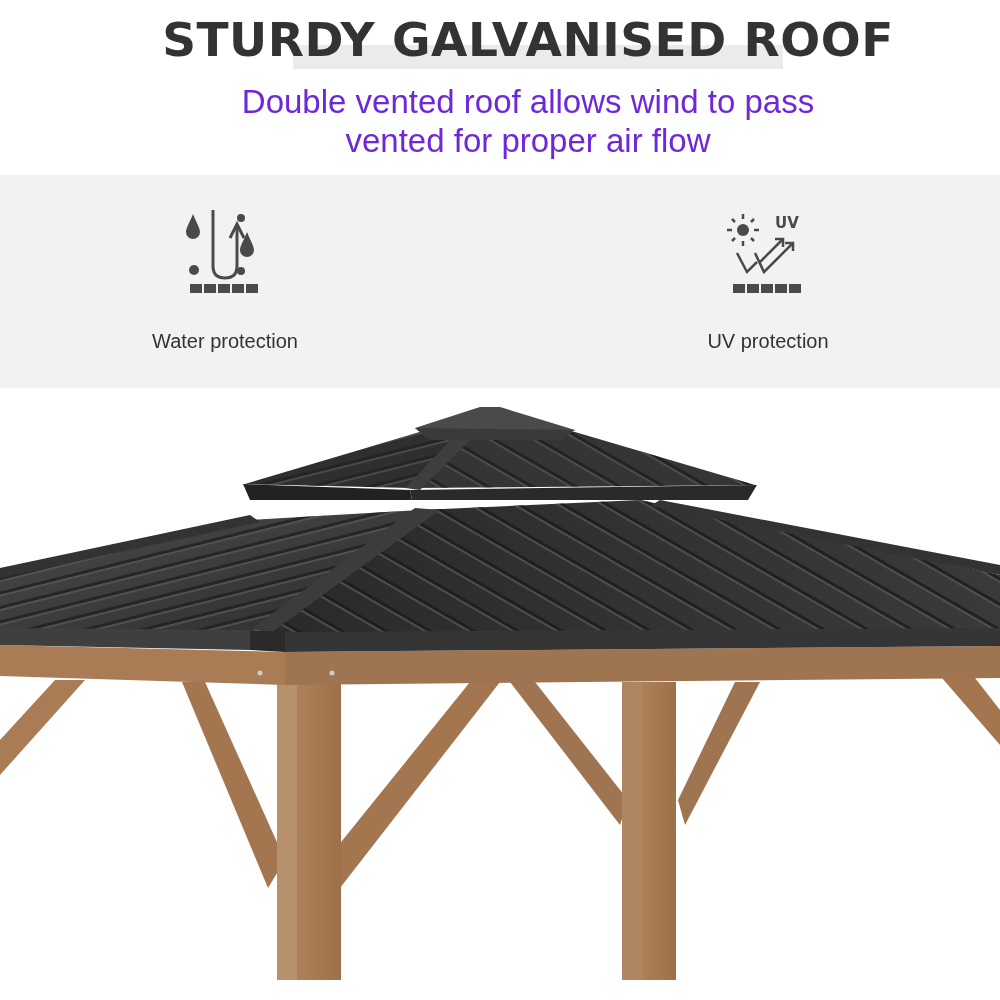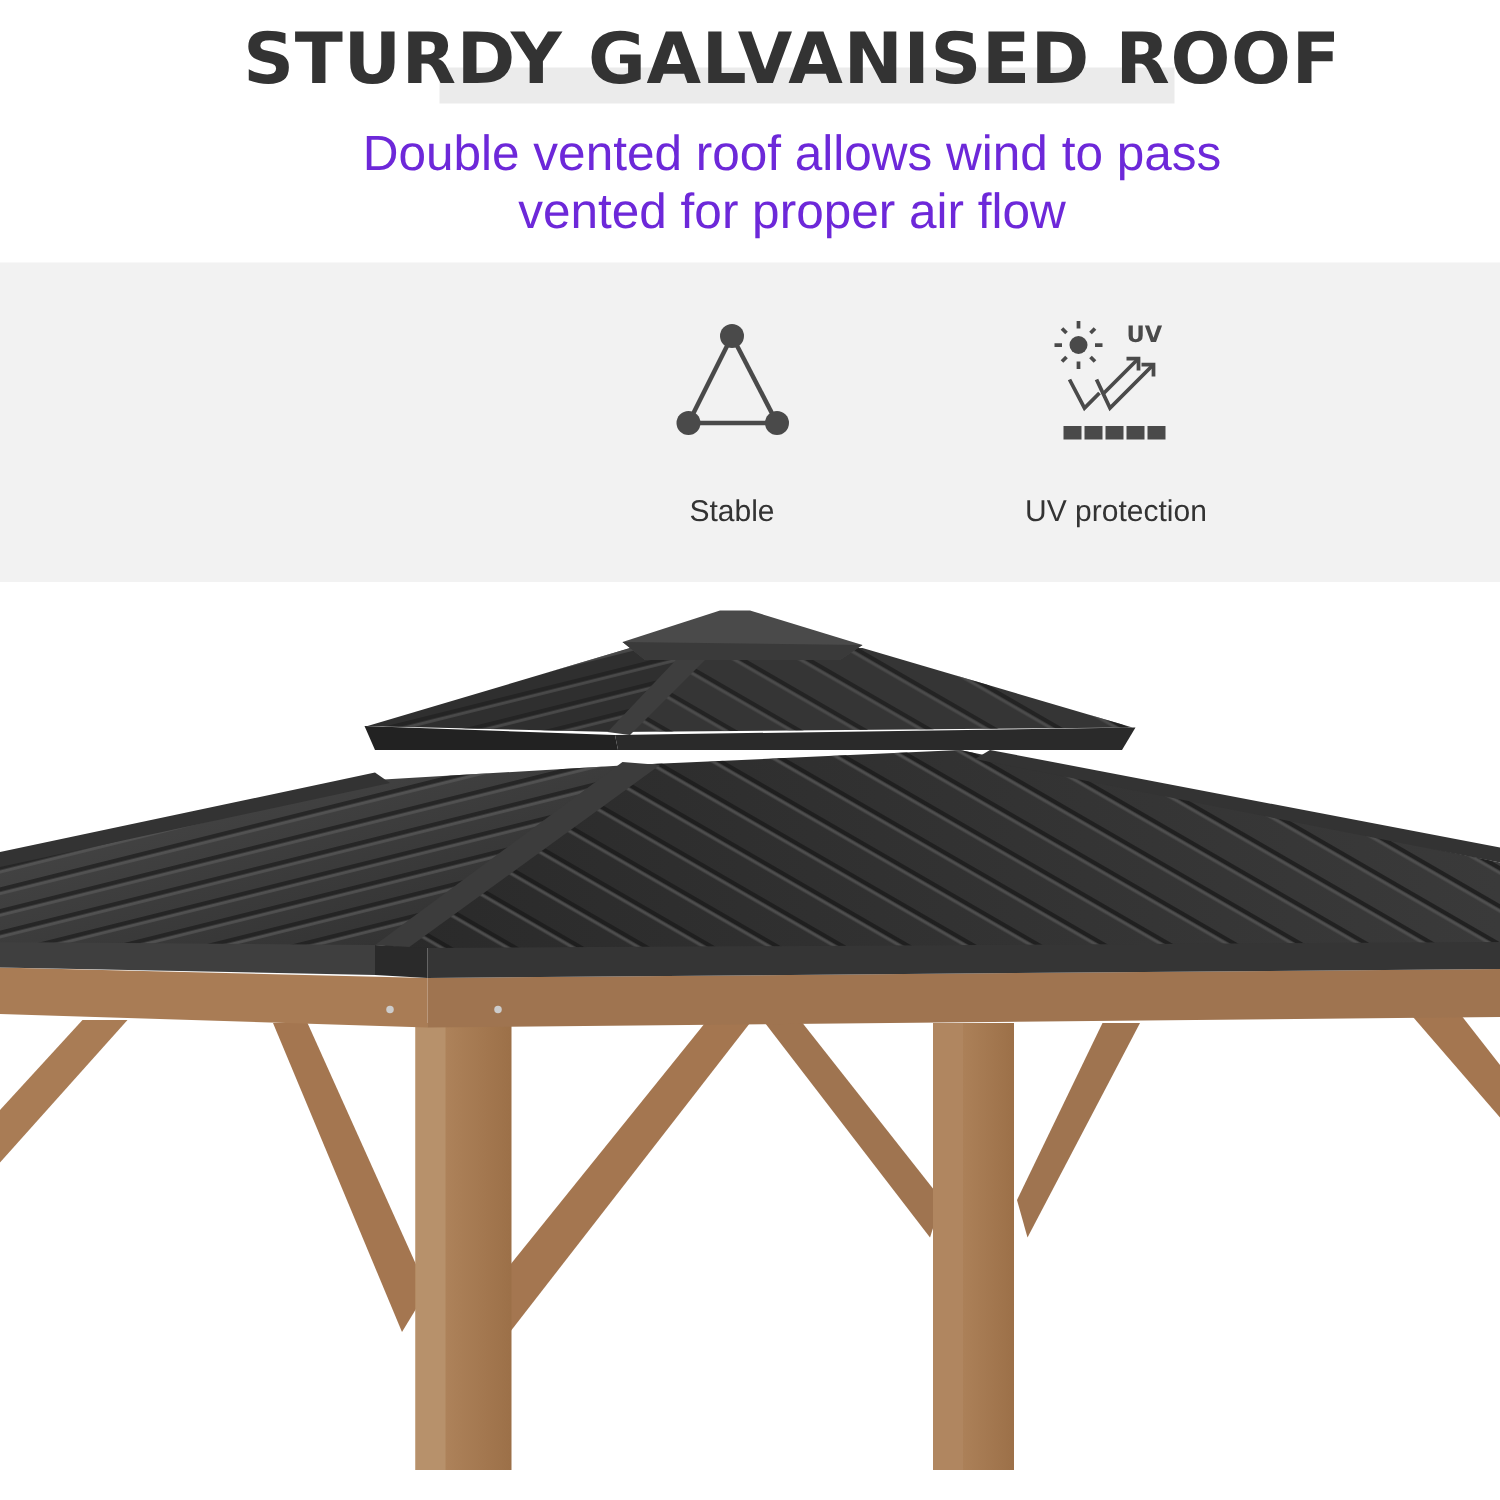--- a/index.html
+++ b/index.html
@@ -21,38 +21,42 @@
   <div class="title-hl"></div>
   <div class="title">STURDY GALVANISED ROOF</div>
   <div class="subtitle">
     <div>Double vented roof allows wind to pass</div>
     <div>vented for proper air flow</div>
   </div>
 </div>
 
 <div class="band">
 
-
-  <div class="feature" style="left:368px;">
+  <div class="feature" style="left:105px;">
     <svg width="90" height="90" viewBox="0 0 90 90">
-      <g stroke="#4a4a4a" stroke-width="3" fill="none">
-        <line x1="45" y1="16" x2="16" y2="74"></line>
-        <line x1="45" y1="16" x2="75" y2="74"></line>
-        <line x1="16" y1="74" x2="75" y2="74"></line>
+      <g fill="#4a4a4a" stroke="none">
+        <path d="M13 6 C9 16 6 20 6 24 a7 7 0 0 0 14 0 c0-4-3-8-7-18z"></path>
+        <path d="M67 24 C63 34 60 38 60 42 a7 7 0 0 0 14 0 c0-4-3-8-7-18z"></path>
+        <circle cx="61" cy="10" r="4"></circle>
+        <circle cx="14" cy="62" r="5"></circle>
+        <circle cx="61" cy="63" r="4"></circle>
+        <rect x="10" y="76" width="12" height="9"></rect>
+        <rect x="24" y="76" width="12" height="9"></rect>
+        <rect x="38" y="76" width="12" height="9"></rect>
+        <rect x="52" y="76" width="12" height="9"></rect>
+        <rect x="66" y="76" width="12" height="9"></rect>
       </g>
-      <g fill="#4a4a4a">
-        <circle cx="45" cy="16" r="8"></circle>
-        <circle cx="16" cy="74" r="8"></circle>
-        <circle cx="75" cy="74" r="8"></circle>
-      </g>
+      <path d="M33 2 L33 58 Q33 70 45 70 Q57 70 57 58 L57 18" fill="none" stroke="#4a4a4a" stroke-width="3"></path>
+      <path d="M50 30 L57 16 L64 30" fill="none" stroke="#4a4a4a" stroke-width="3"></path>
     </svg>
-    <div class="label">Stable</div>
+    <div class="label">Water protection</div>
   </div>
 
-  <div class="feature" style="left:624px;">
+
+  <div class="feature" style="left:648px;">
     <svg width="90" height="90" viewBox="0 0 90 90">
       <g fill="#4a4a4a">
         <circle cx="20" cy="22" r="6"></circle>
         <rect x="10" y="76" width="12" height="9"></rect>
         <rect x="24" y="76" width="12" height="9"></rect>
         <rect x="38" y="76" width="12" height="9"></rect>
         <rect x="52" y="76" width="12" height="9"></rect>
         <rect x="66" y="76" width="12" height="9"></rect>
       </g>
       <g stroke="#4a4a4a" stroke-width="2.5" fill="none">

